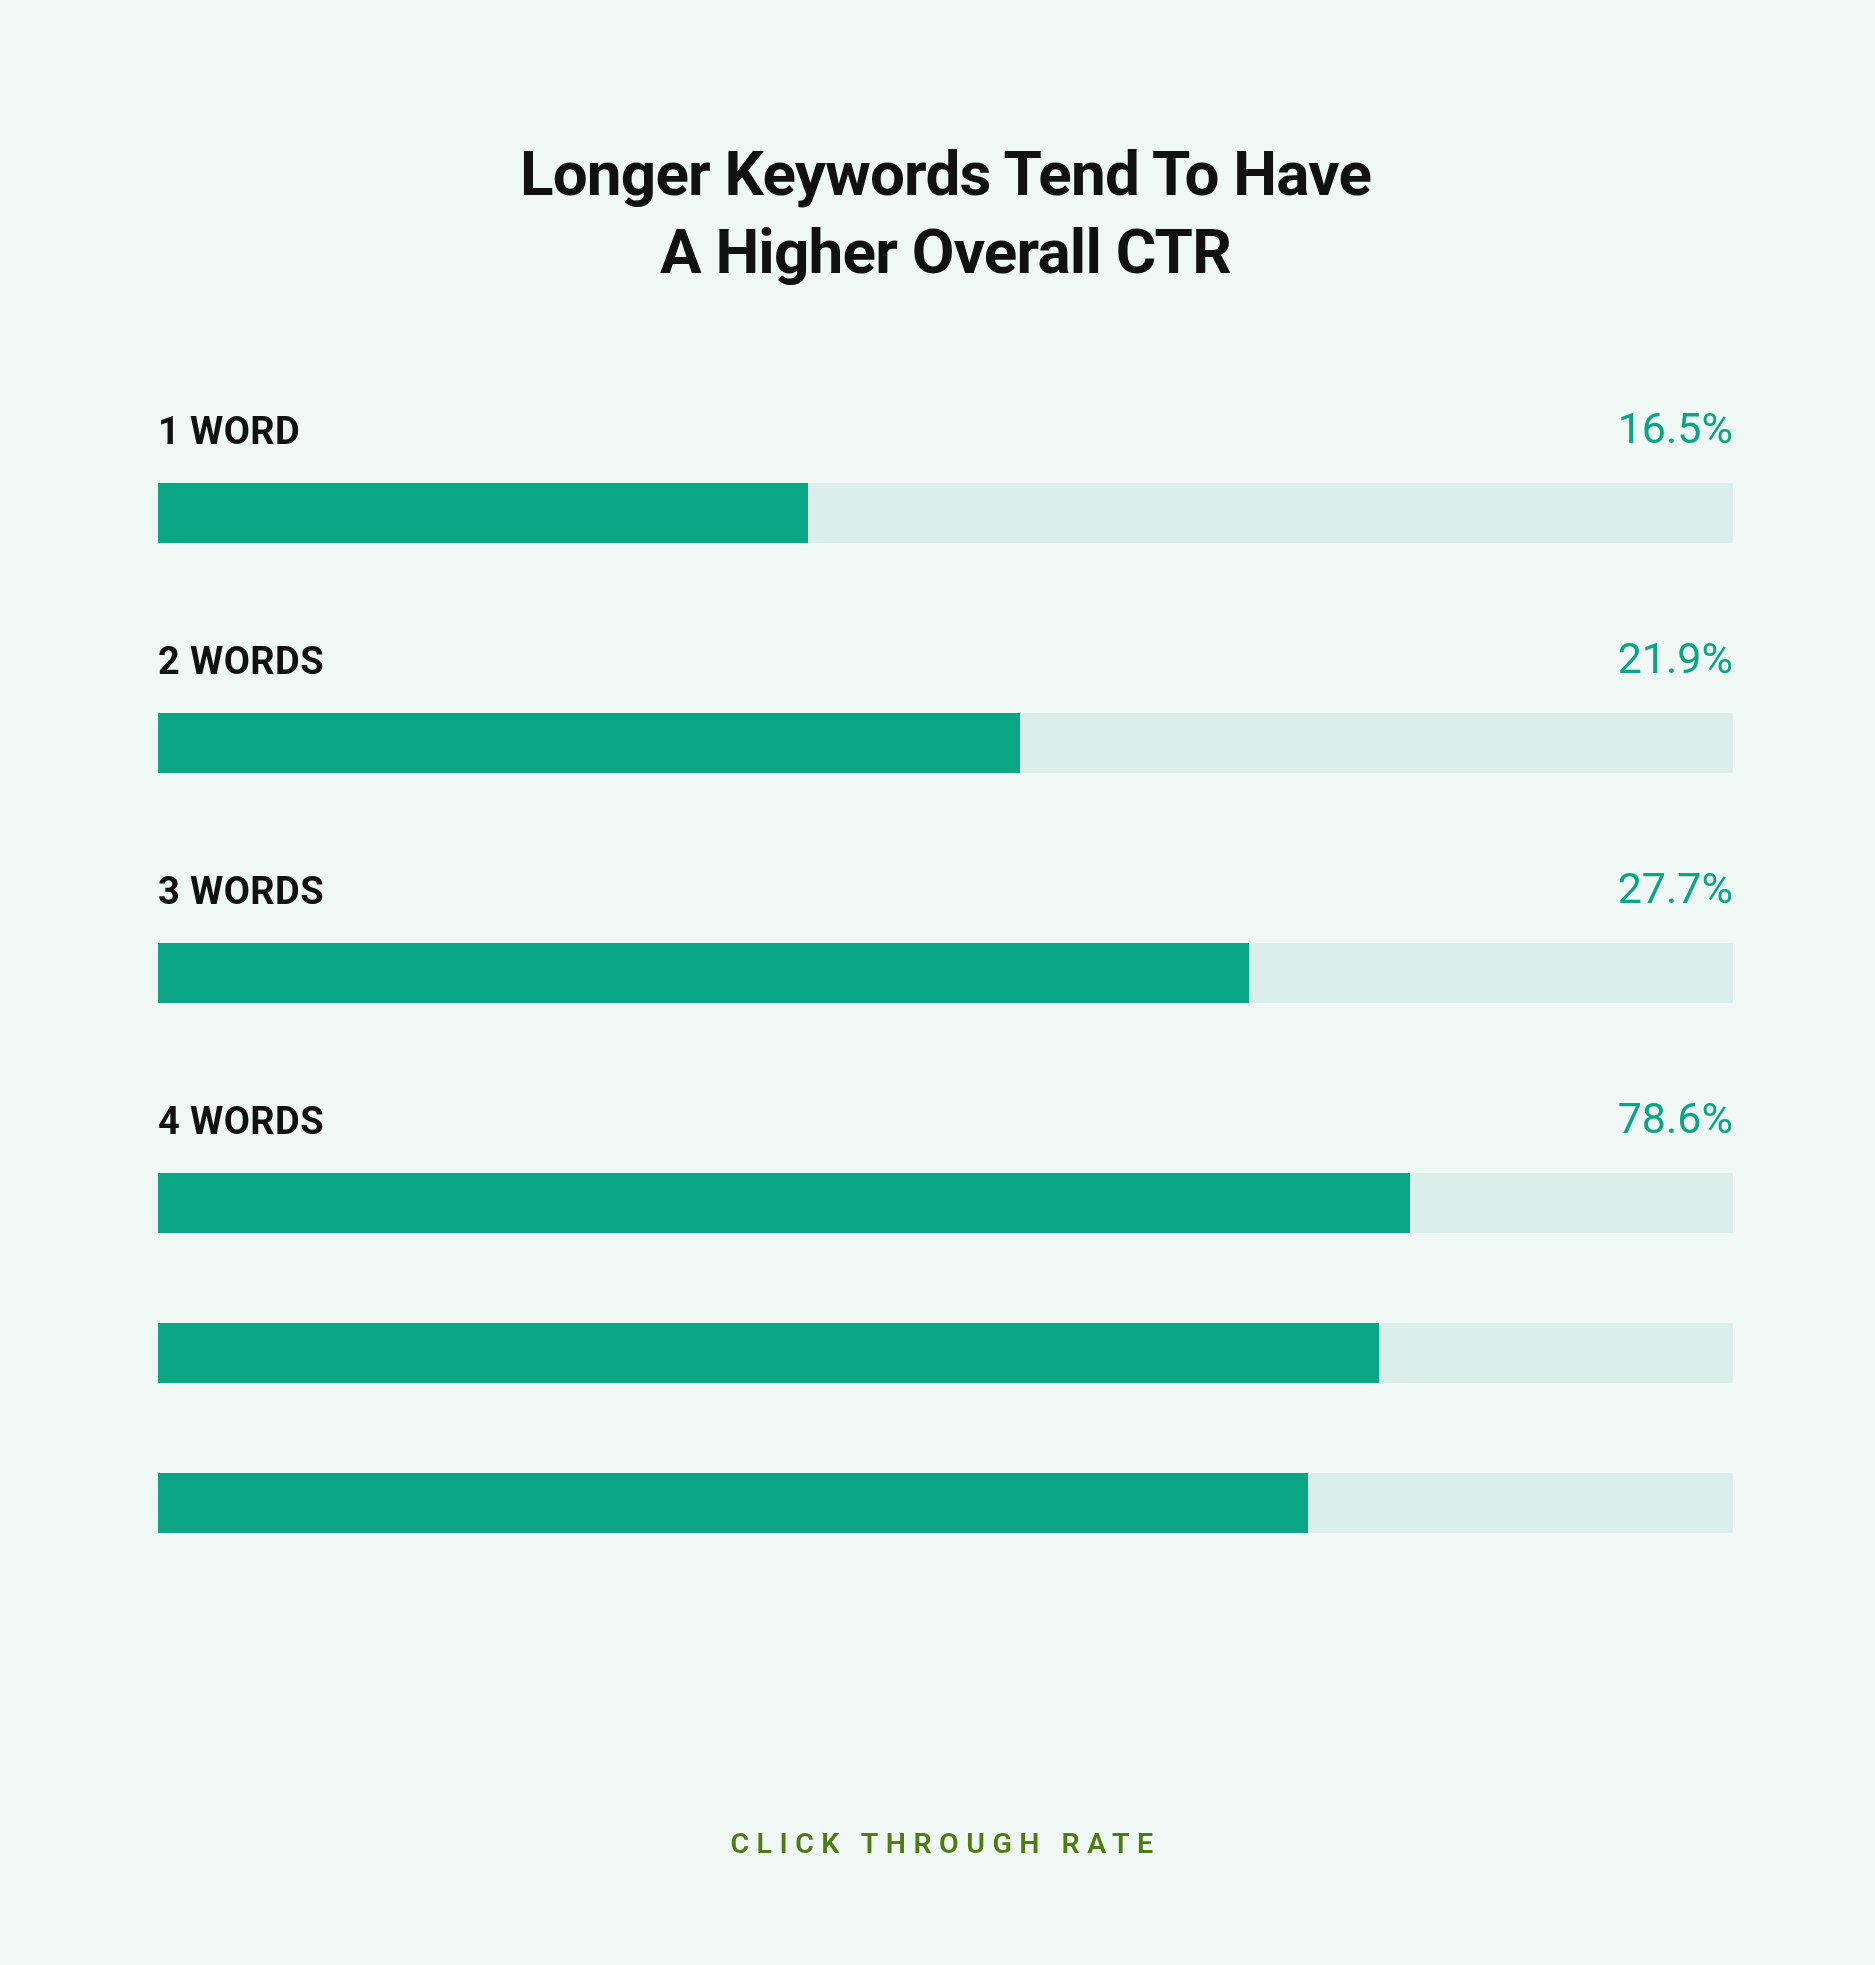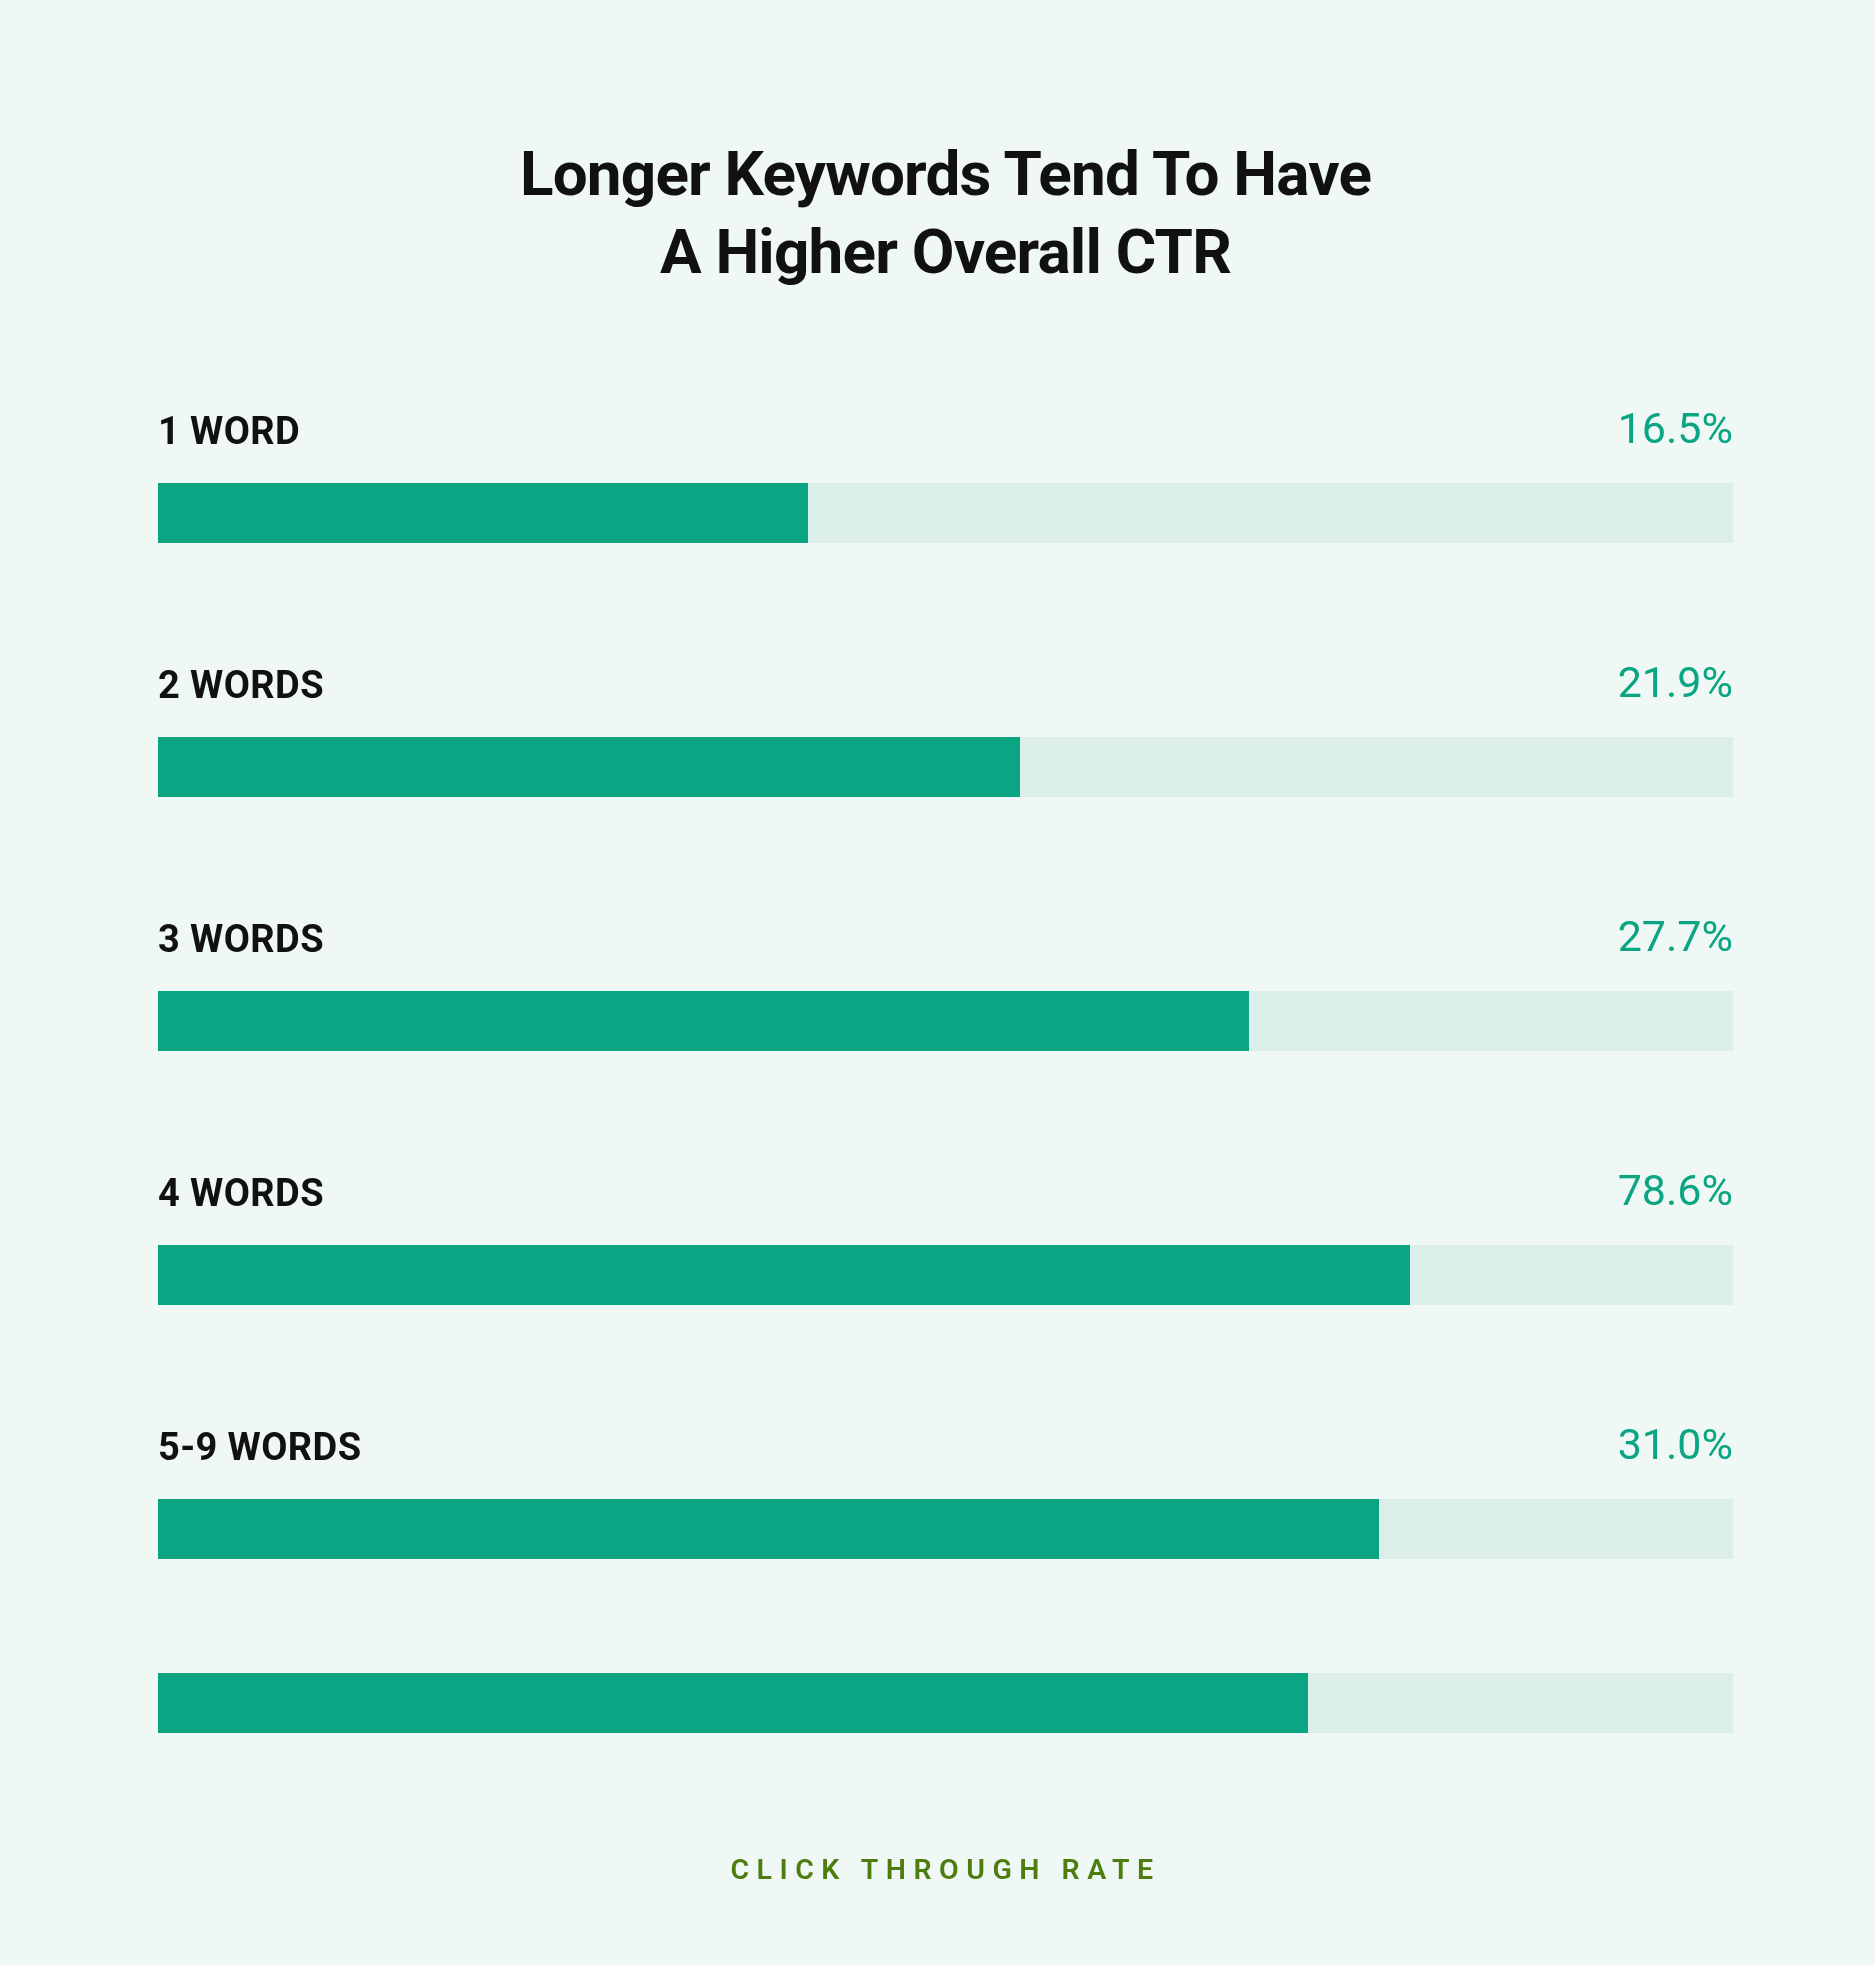--- a/index.html
+++ b/index.html
@@ -25,21 +25,21 @@
     font-weight: 700;
     color: #111;
     text-align: center;
     line-height: 1.25;
     letter-spacing: -0.8px;
     margin-bottom: 113px;
   }
   .rows {
     display: flex;
     flex-direction: column;
-    gap: 114px;
+    gap: 90px;
     flex: 1;
   }
   .row {}
   .row-head {
     display: flex;
     justify-content: space-between;
     align-items: flex-end;
     margin-bottom: 30px;
   }
   .cat {
@@ -114,24 +114,20 @@
       <div class="row-head">
         <span class="cat">4 WORDS</span>
         <span class="val">78.6%</span>
       </div>
       <div class="track">
         <div class="fill" style="width: 79.5%;"></div>
       </div>
     </div>
 
     <div class="row">
-      <div class="row-head">
-        <span class="cat">5-9 WORDS</span>
-        <span class="val">31.0%</span>
-      </div>
       <div class="track">
         <div class="fill" style="width: 77.5%;"></div>
       </div>
     </div>
 
     <div class="row">
       <div class="track">
         <div class="fill" style="width: 73%;"></div>
       </div>
     </div>

